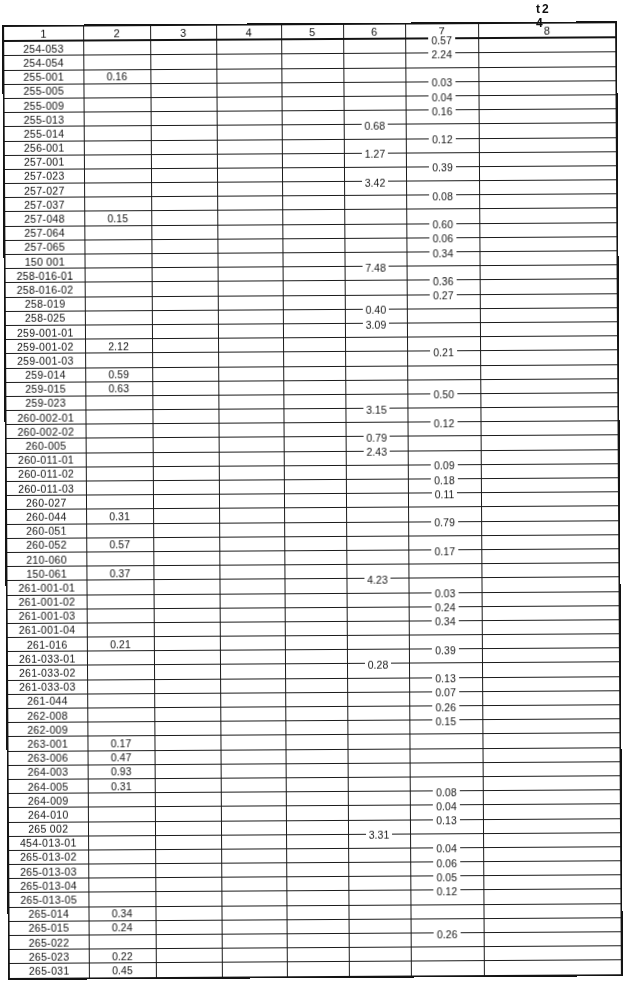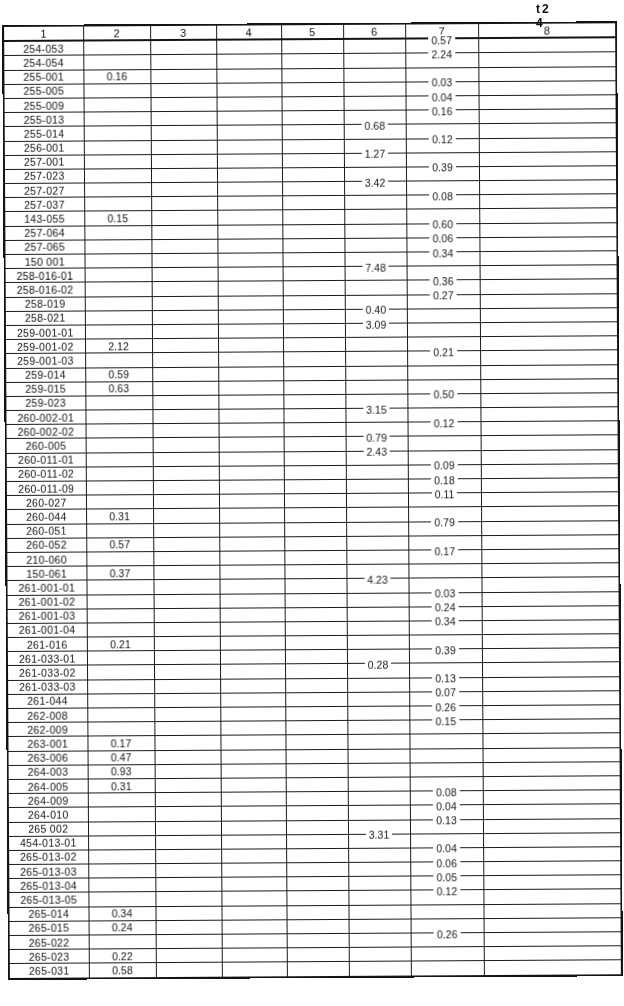--- a/index.html
+++ b/index.html
@@ -214,21 +214,21 @@
             <td class="id-cell">257-037</td>
             <td></td>
             <td></td>
             <td></td>
             <td></td>
             <td></td>
             <td><span class="val lifted">0.08</span></td>
             <td></td>
           </tr>
           <tr>
-            <td class="id-cell">143-055</td>
+            <td class="id-cell">257-048</td>
             <td><span class="val">0.15</span></td>
             <td></td>
             <td></td>
             <td></td>
             <td></td>
             <td></td>
             <td></td>
           </tr>
           <tr>
             <td class="id-cell">257-064</td>
@@ -284,21 +284,21 @@
             <td class="id-cell">258-019</td>
             <td></td>
             <td></td>
             <td></td>
             <td></td>
             <td></td>
             <td><span class="val lifted">0.27</span></td>
             <td></td>
           </tr>
           <tr>
-            <td class="id-cell">258-021</td>
+            <td class="id-cell">258-025</td>
             <td></td>
             <td></td>
             <td></td>
             <td></td>
             <td><span class="val lifted">0.40</span></td>
             <td></td>
             <td></td>
           </tr>
           <tr>
             <td class="id-cell">259-001-01</td>
@@ -404,21 +404,21 @@
             <td class="id-cell">260-011-02</td>
             <td></td>
             <td></td>
             <td></td>
             <td></td>
             <td></td>
             <td><span class="val lifted">0.09</span></td>
             <td></td>
           </tr>
           <tr>
-            <td class="id-cell">260-011-09</td>
+            <td class="id-cell">260-011-03</td>
             <td></td>
             <td></td>
             <td></td>
             <td></td>
             <td></td>
             <td><span class="val lifted">0.18</span></td>
             <td></td>
           </tr>
           <tr>
             <td class="id-cell">260-027</td>
@@ -745,21 +745,21 @@
             <td><span class="val">0.22</span></td>
             <td></td>
             <td></td>
             <td></td>
             <td></td>
             <td></td>
             <td></td>
           </tr>
           <tr>
             <td class="id-cell">265-031</td>
-            <td><span class="val">0.58</span></td>
+            <td><span class="val">0.45</span></td>
             <td></td>
             <td></td>
             <td></td>
             <td></td>
             <td></td>
             <td></td>
           </tr>
         </tbody>
     </table>
   </div>

